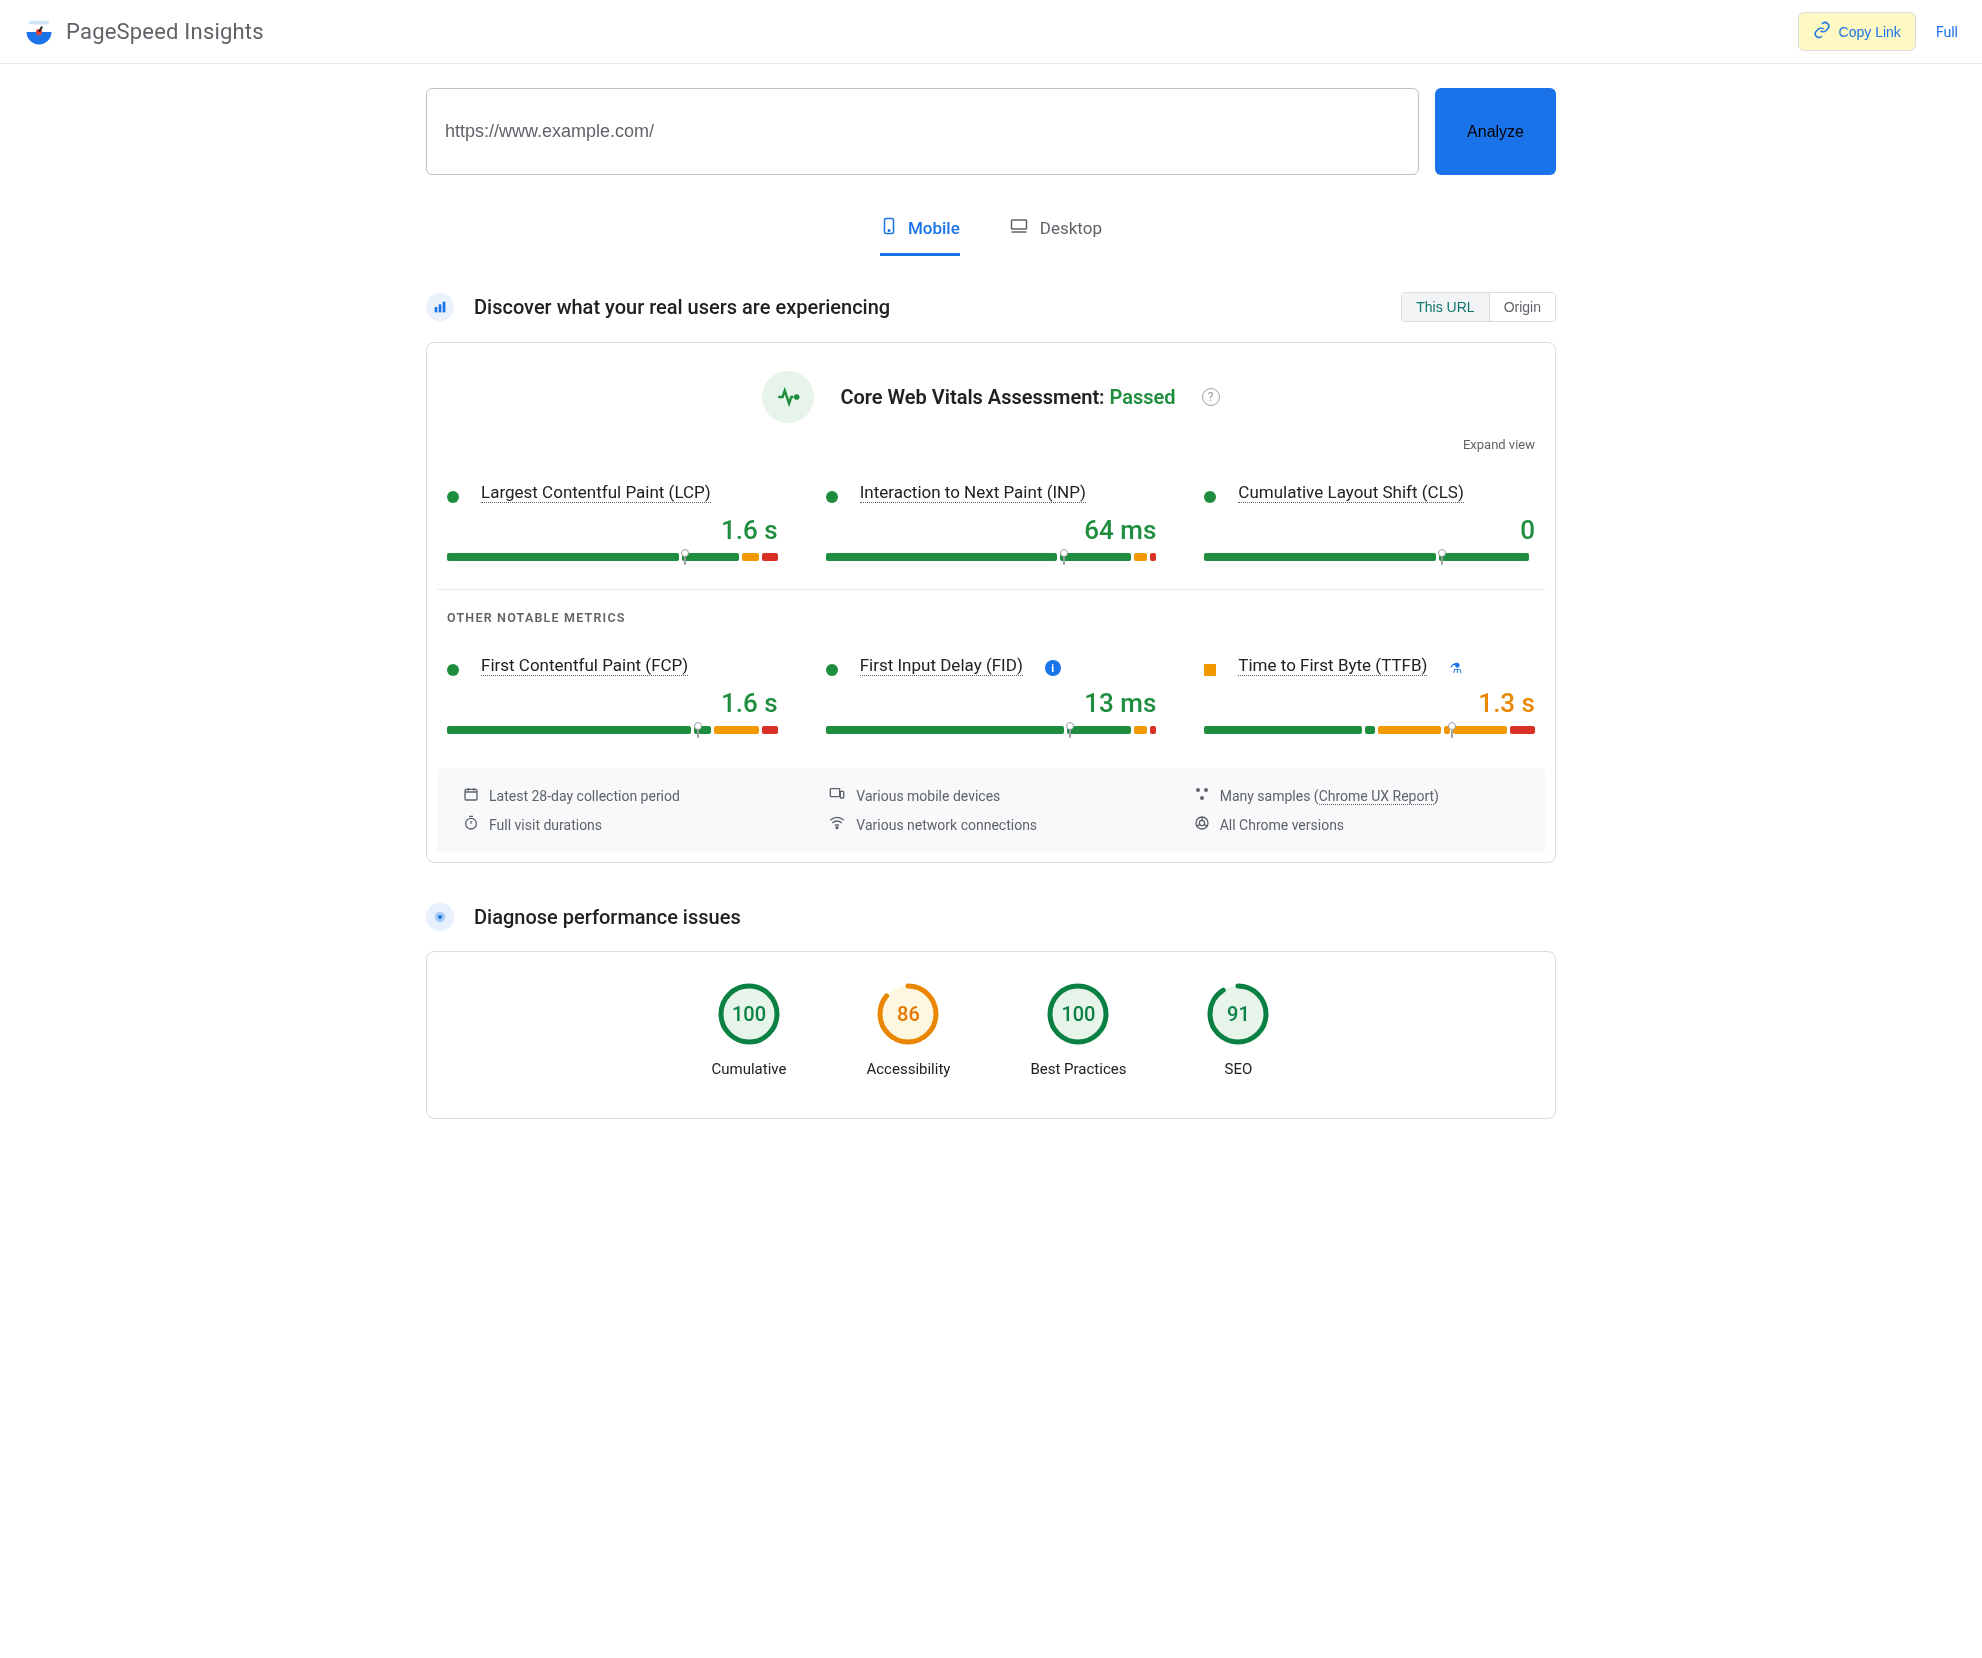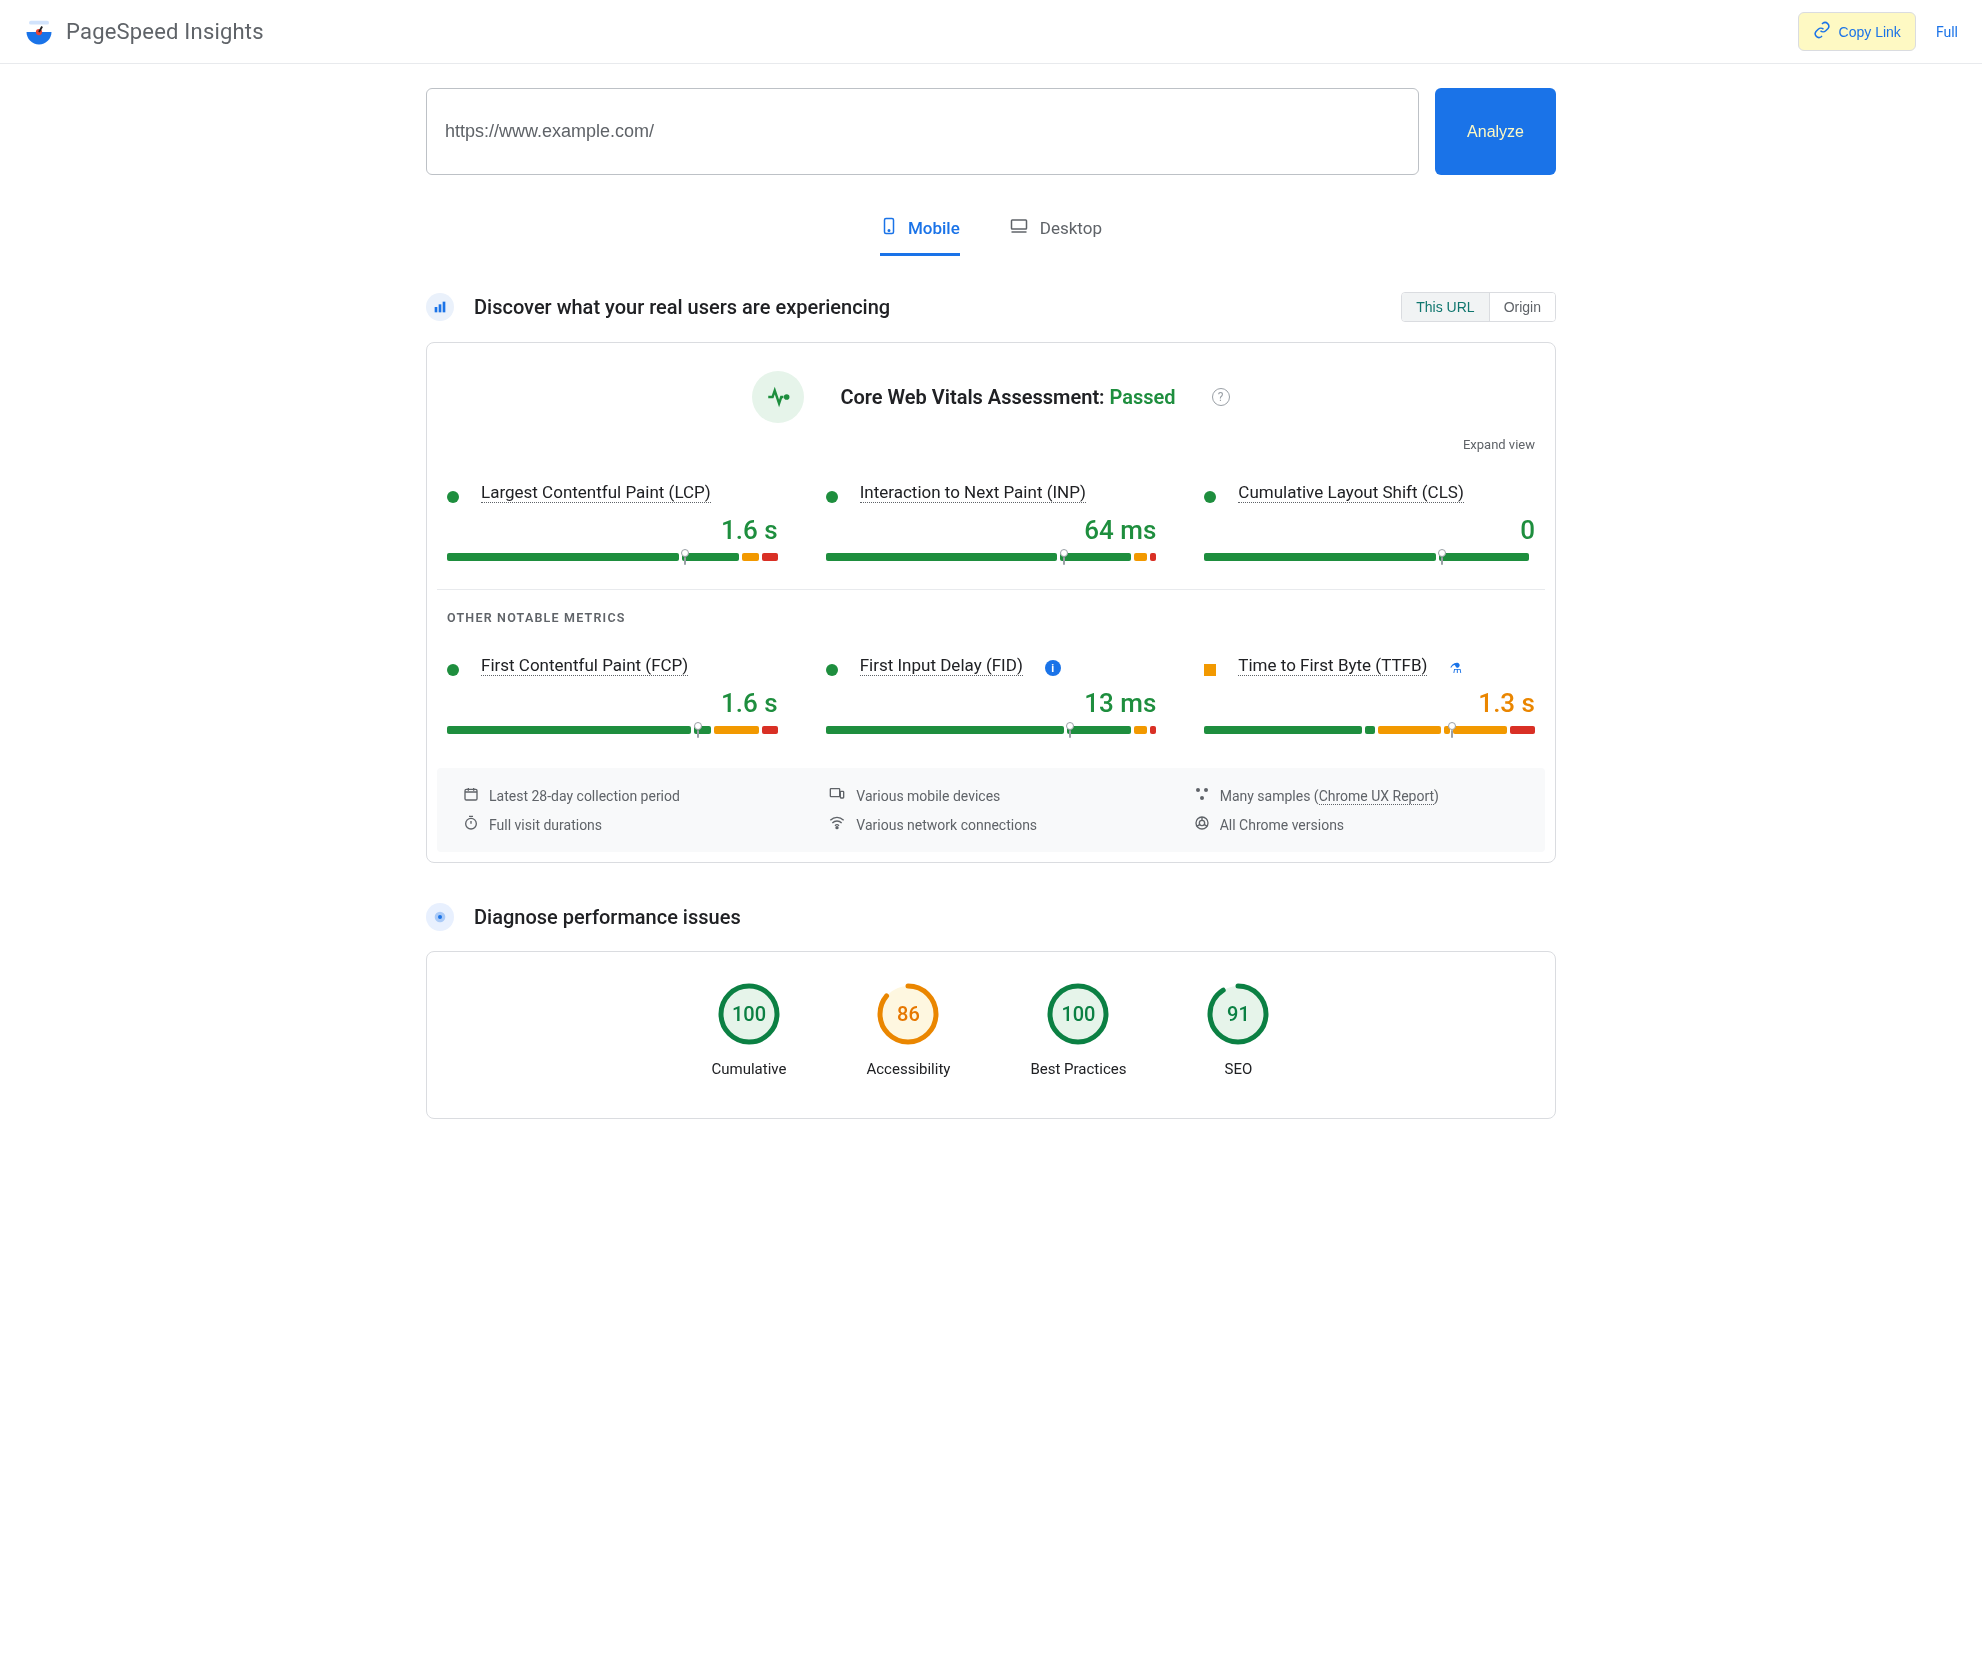--- a/index.html
+++ b/index.html
@@ -61,21 +61,21 @@
     flex: 1;
     border: 1px solid #bdc1c6;
     border-radius: 6px;
     padding: 32px 18px;
     font-size: 18px;
     color: #5f6368;
     outline: none;
   }
   .analyze-btn {
     background: #1a73e8;
-    color: #fef9c3;
+    color: #000000;
     border: none;
     border-radius: 6px;
     padding: 0 32px;
     font-size: 16px;
     cursor: pointer;
   }
 
   .tabs {
     display: flex;
     justify-content: center;
@@ -139,21 +139,21 @@
     border: 1px solid #dadce0;
     border-radius: 8px;
     margin-top: 20px;
     padding: 28px 20px 0;
   }
 
   .assessment {
     display: flex;
     align-items: center;
     justify-content: center;
-    gap: 36px;
+    gap: 26px;
   }
   .pulse-badge {
     width: 52px; height: 52px; border-radius: 50%;
     background: #e6f4ea;
     display:flex;align-items:center;justify-content:center;
     color:#1e8e3e;
   }
   .assessment-text { font-size: 20px; font-weight: 600; }
   .assessment-text .passed { color: #1e8e3e; }
   .help-circle {

